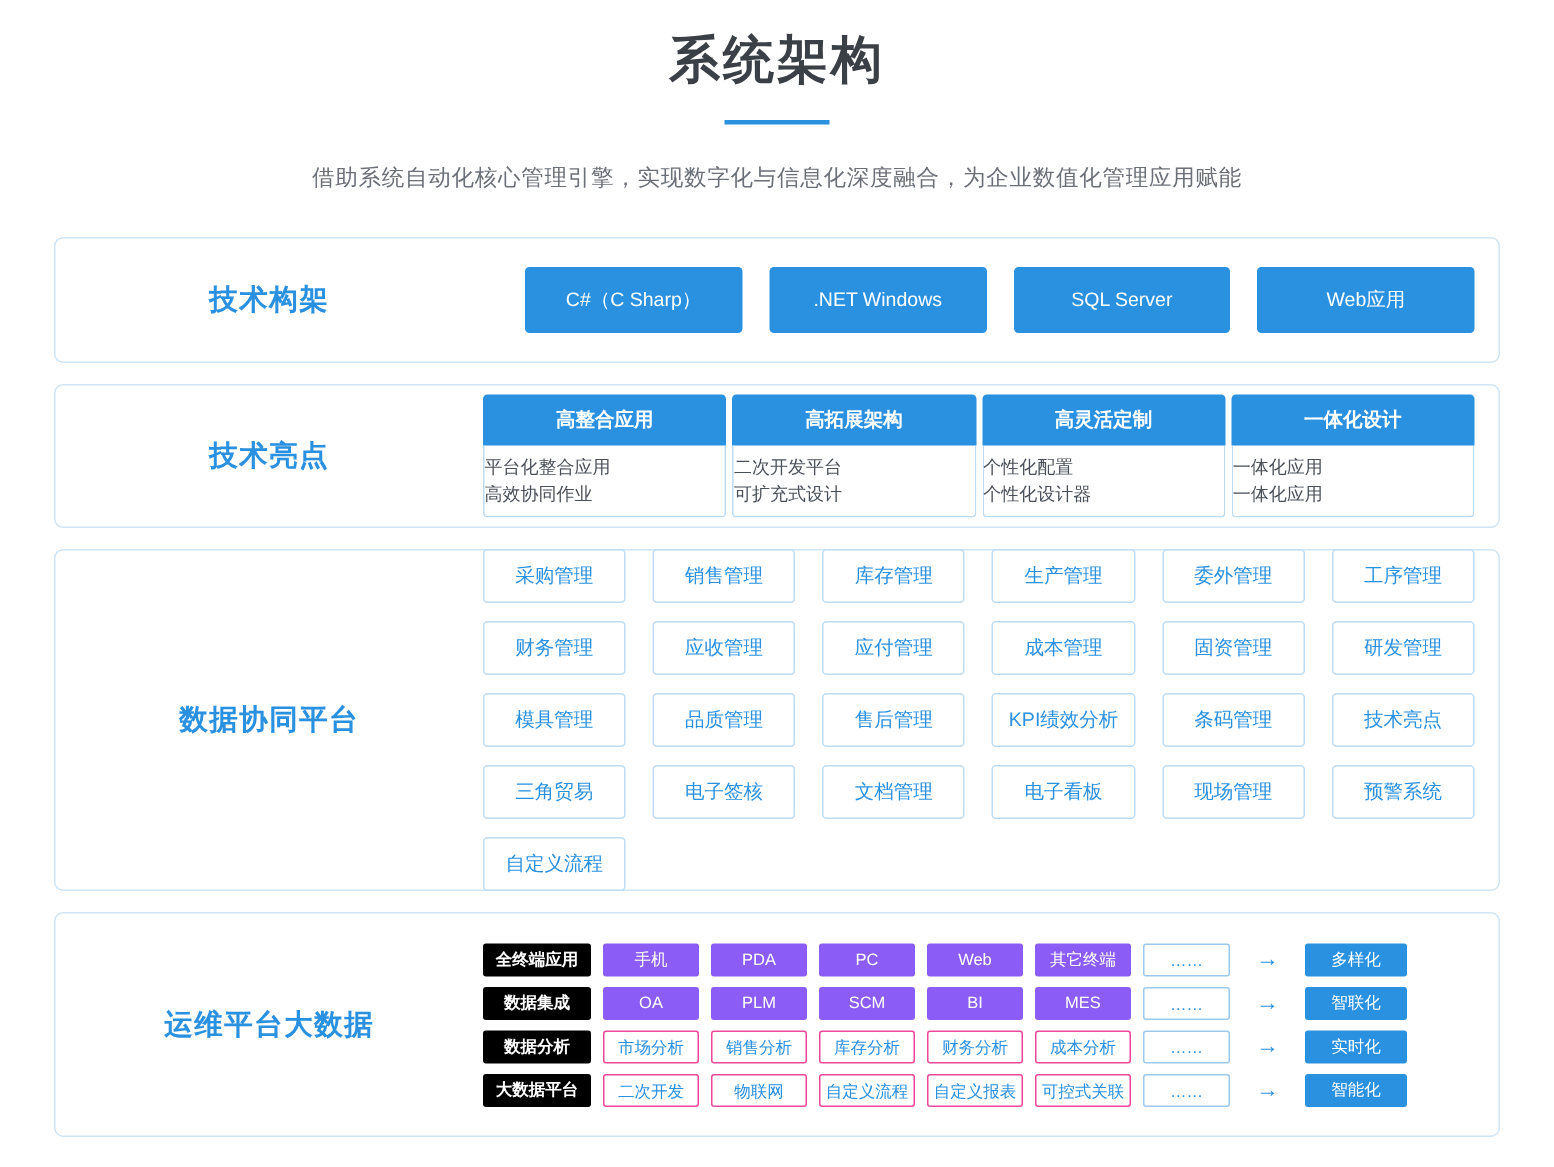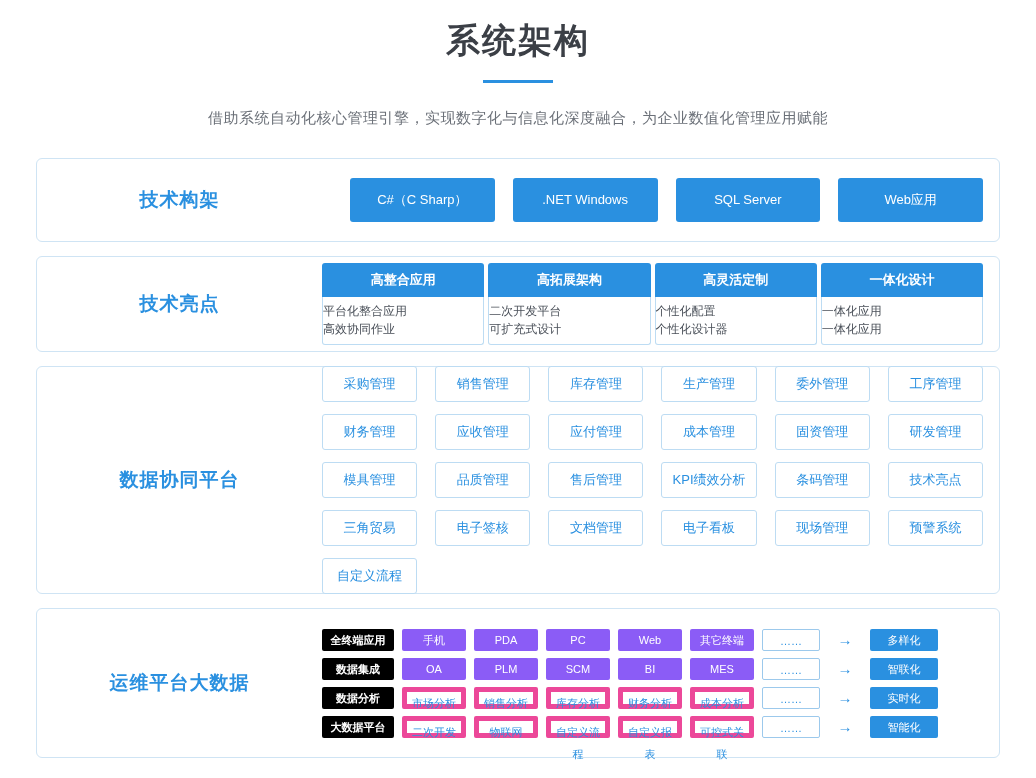--- a/index.html
+++ b/index.html
@@ -158,21 +158,21 @@
     color: #fff;
     font-weight: bold;
   }
   .bd-filled {
     flex: 0 0 64px;
     background: #8b5cf6;
     color: #fff;
   }
   .bd-outline {
     flex: 0 0 64px;
-    border: 5px solid #ec4899;
+    border: 1px solid #ec4899;
     color: #2a90e0;
     background: #fff;
   }
   .bd-dots {
     flex: 0 0 58px;
     border: 1px solid #9cc9ec;
     color: #2a90e0;
     background: #fff;
   }
   .bd-arrow {

